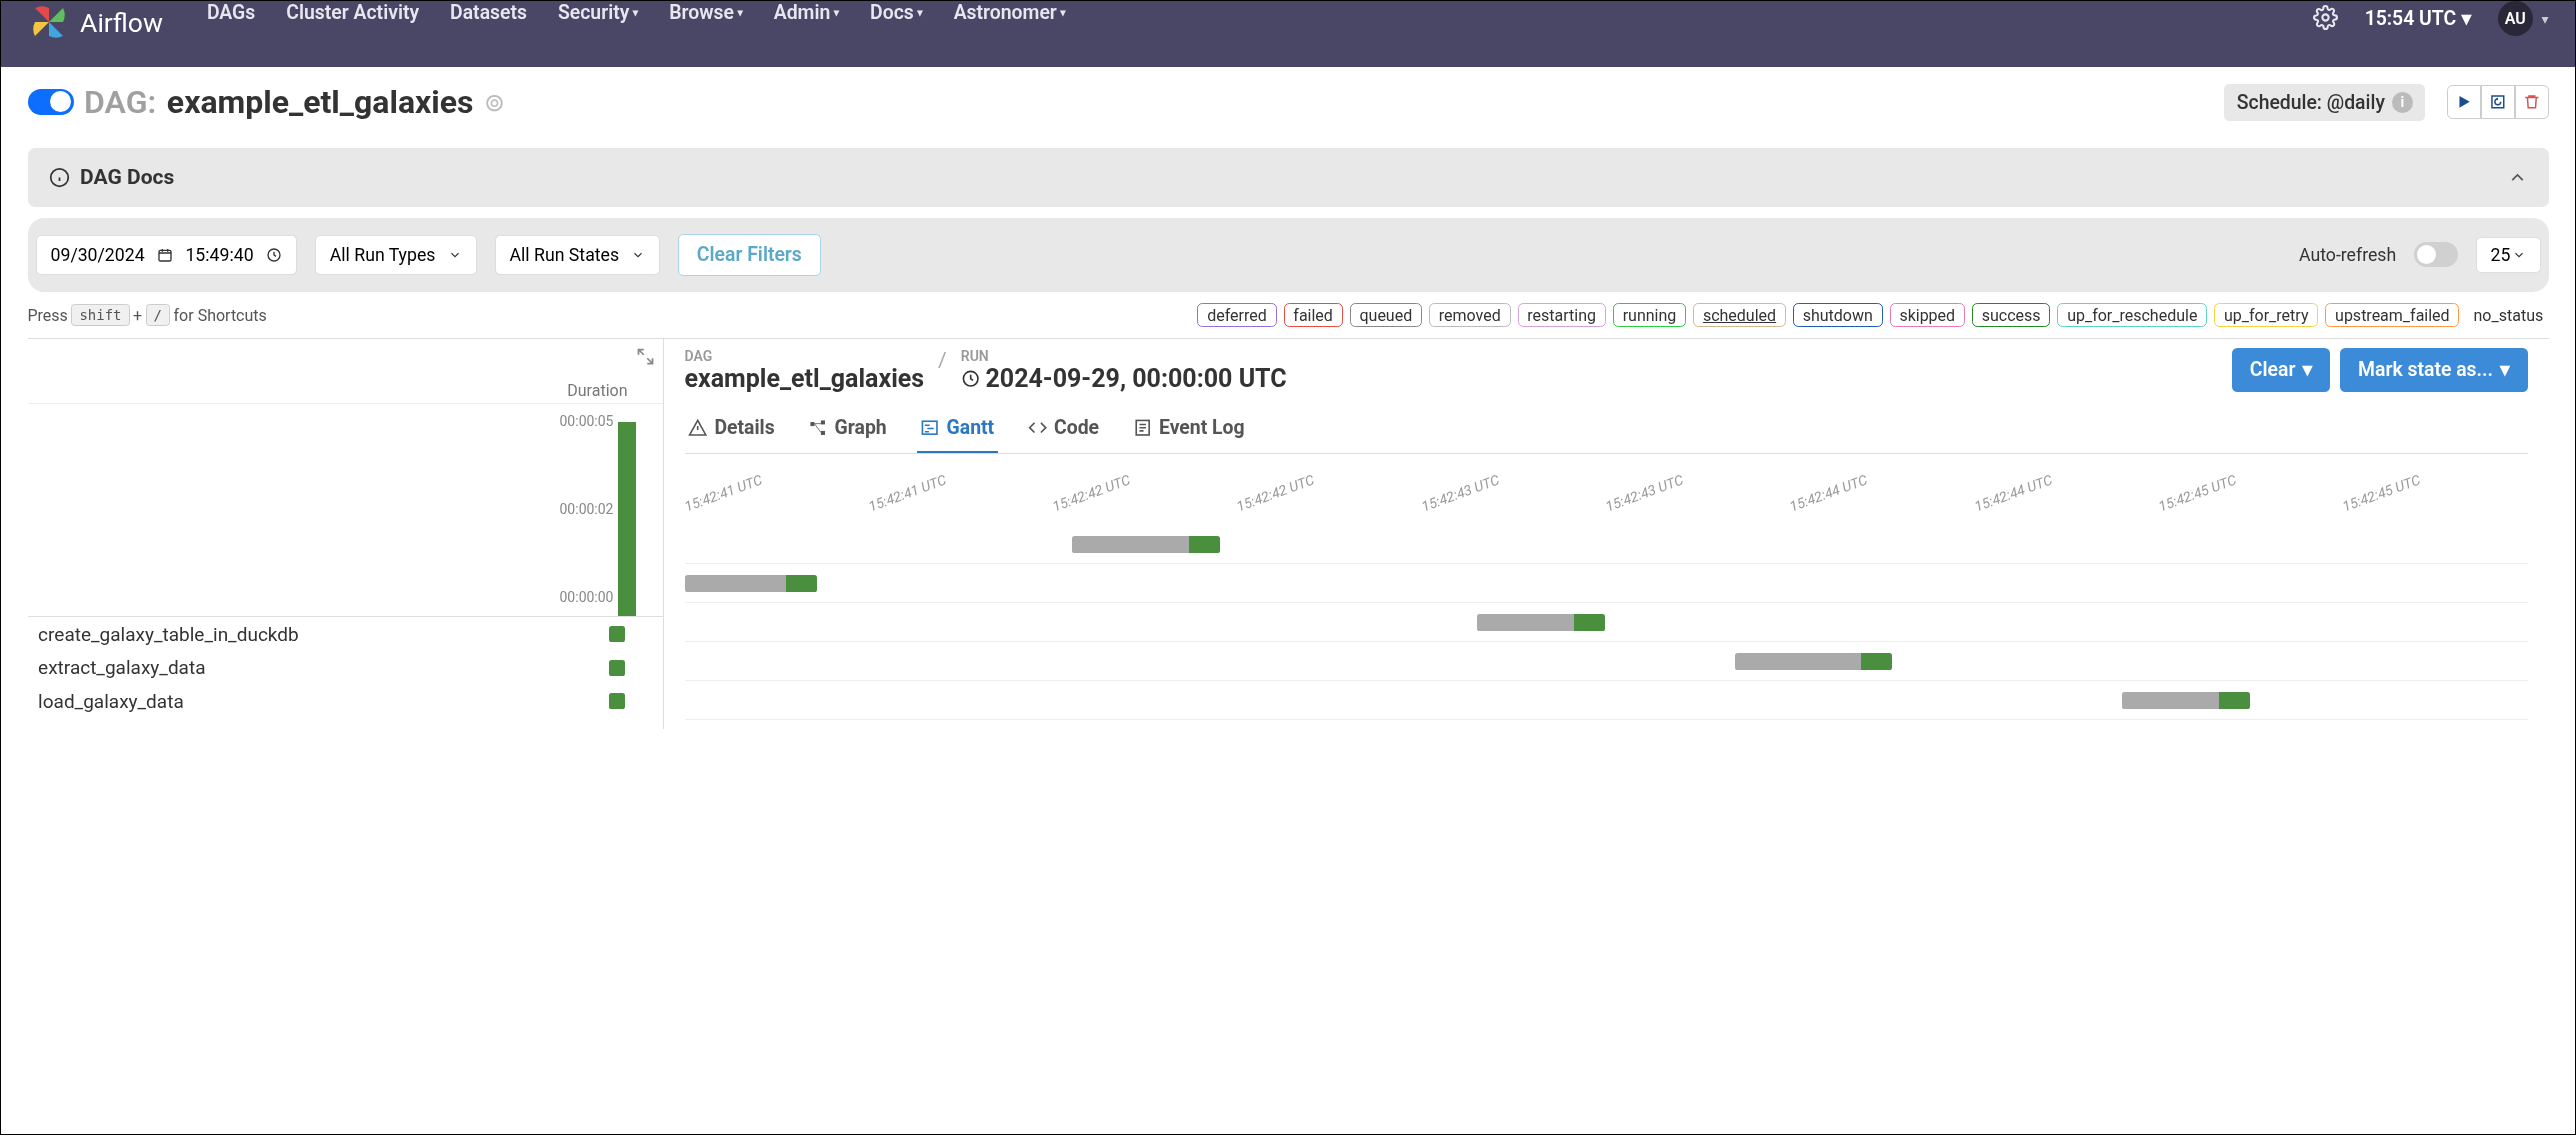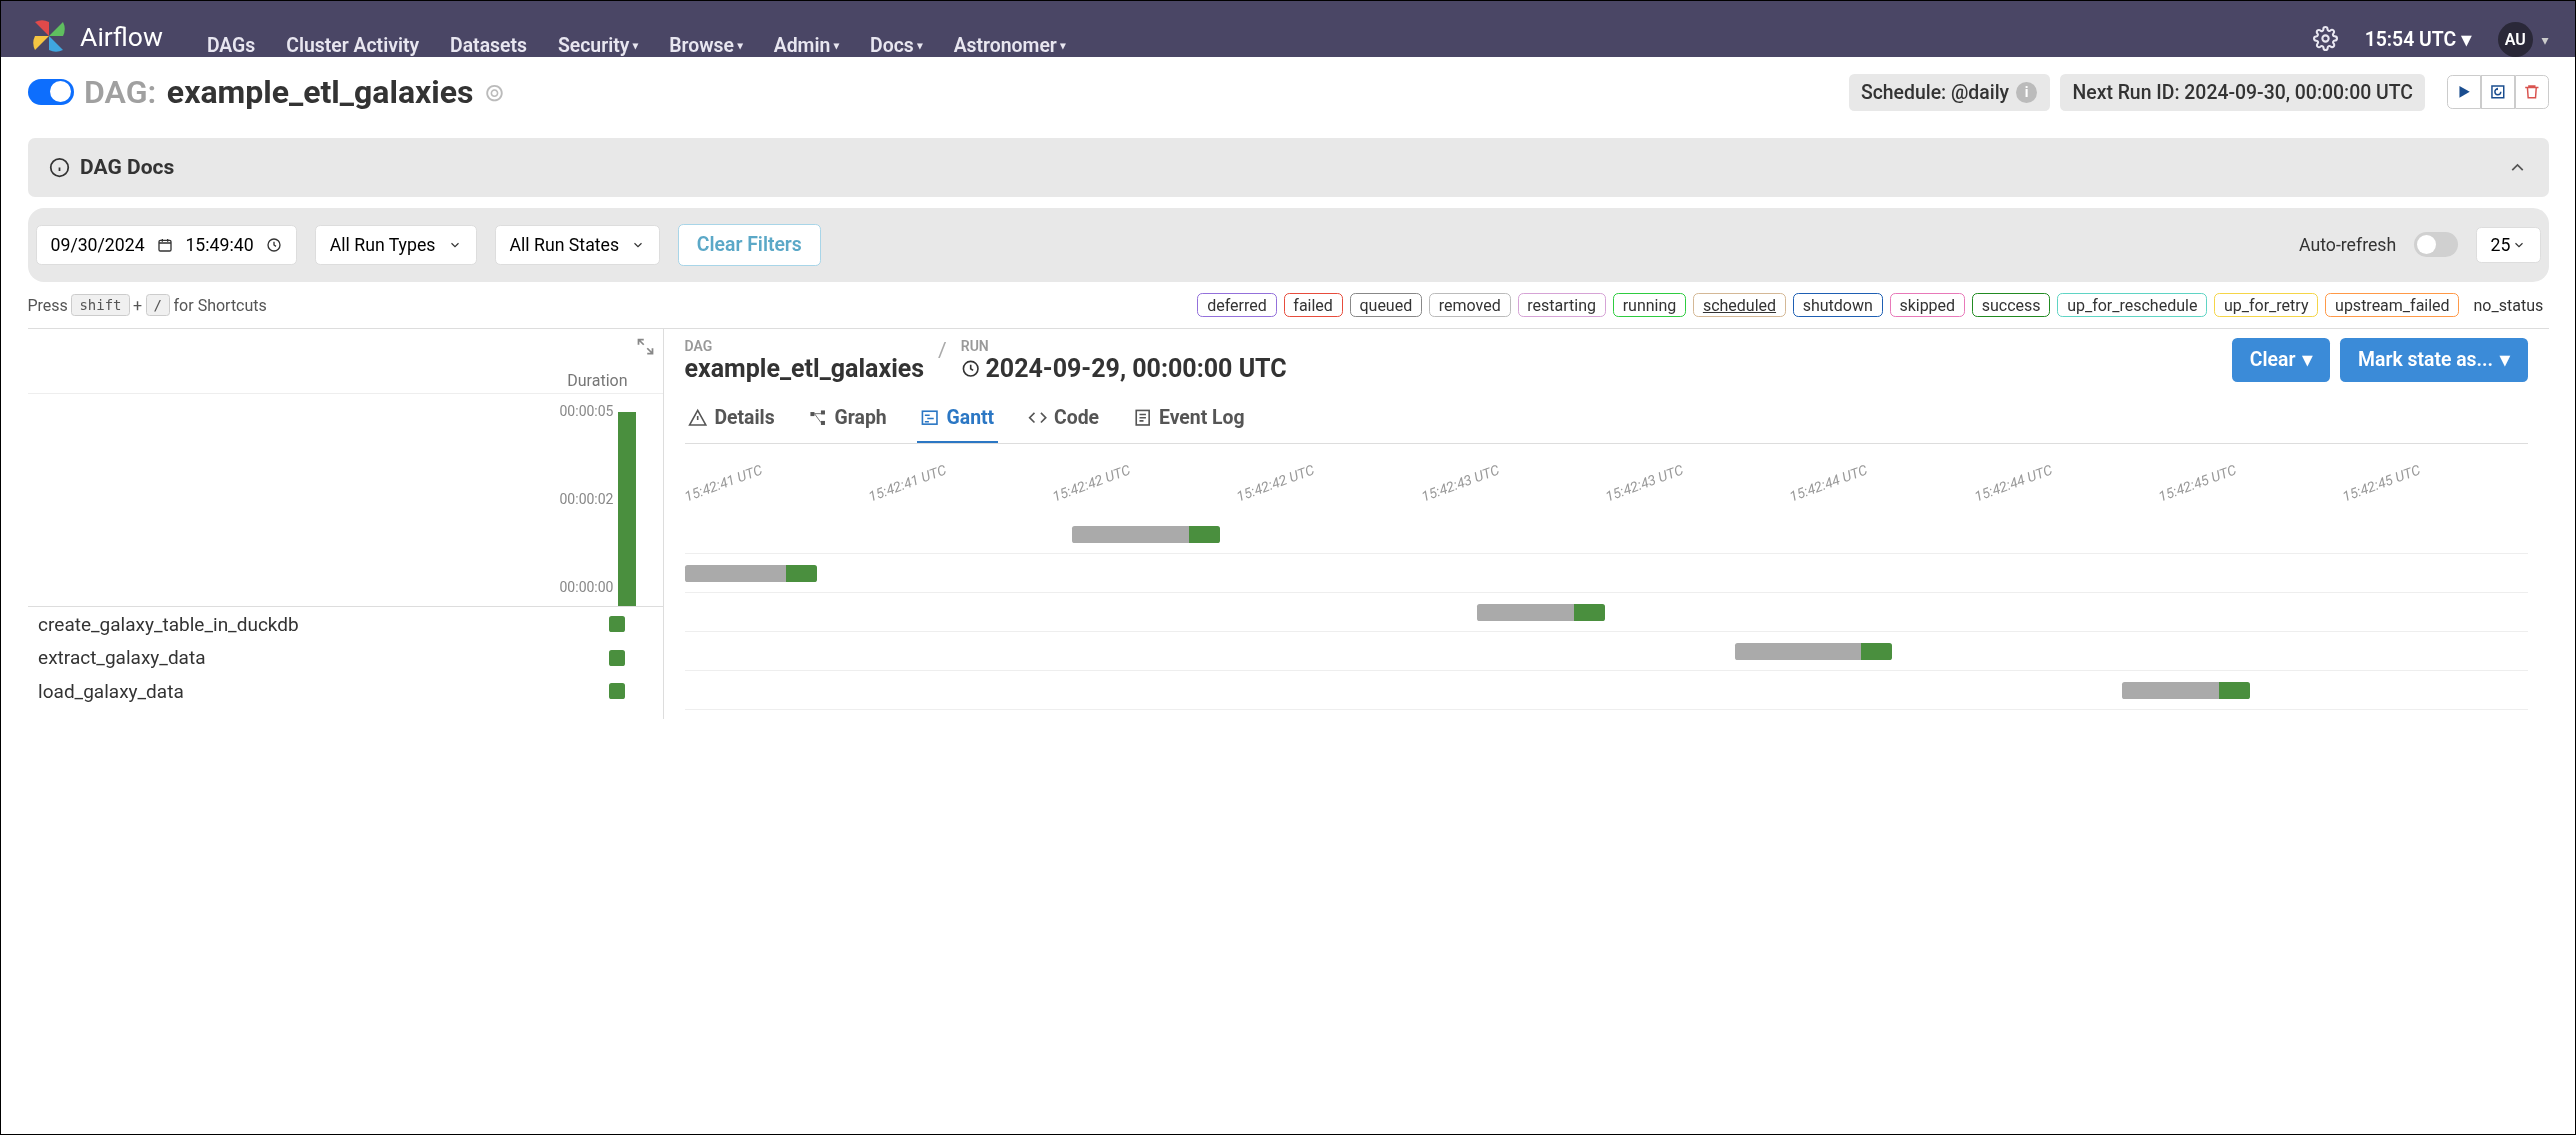--- a/index.html
+++ b/index.html
@@ -1,17 +1,17 @@
 <!DOCTYPE html>
 <html style="font-size:14px"><head>
 <meta charset="utf-8">
 <style>
 *{box-sizing:border-box;margin:0;padding:0;font-family:-apple-system,BlinkMacSystemFont,"Segoe UI",Roboto,sans-serif}
 body{background:#fff;border:1.8px solid #000;width:2576px;height:1135px;overflow:hidden;transform-origin:top left}
-.navbar{background:#4a4665;height:56px;display:flex;align-items:flex-end;padding:0 26.5px;color:#fff}
+.navbar{background:#4a4665;height:66px;display:flex;align-items:flex-start;padding:0 26.5px;color:#fff}
 .logo{display:flex;align-items:center;gap:10.6px;margin-right:44px;cursor:pointer}
 .logo svg{width:42px;height:42px}
 .logo-text{font-size:26.5px;font-weight:400;color:#fff}
 .nav-items{display:flex;gap:31px;flex:1}
 .nav-item{color:#e8e6f0;font-size:19.4px;font-weight:600;cursor:pointer;display:flex;align-items:center;gap:3.5px}
 .nav-item .caret{font-size:10.6px}
 .nav-right{display:flex;align-items:center;gap:26.5px}
 .gear-btn{color:#e8e6f0;cursor:pointer}
 .gear-btn svg{width:25px;height:25px}
 .time-display{color:#fff;font-size:19.4px;font-weight:600;display:flex;align-items:center;gap:5.3px;cursor:pointer}
@@ -144,21 +144,20 @@
 <div class="dag-header">
   <div class="toggle"></div>
   <span class="dag-label">DAG:</span>
   <span class="dag-name">example_etl_galaxies</span>
   <span style="color:#bbb;font-size:25px">⊚</span>
   <span class="spacer"></span>
   <span class="info-chip">
     <span>Schedule: @daily</span>
     <span class="info-icon">i</span>
   </span>
-  <span class="info-chip">Next Run ID: 2024-09-30, 00:00:00 UTC</span>
   <div class="action-group">
     <span class="icon-btn">
       <svg viewBox="0 0 24 24" fill="#1a4d8f">
           <path d="M6 4l14 8-14 8z"></path>
         </svg>
     </span>
     <span class="icon-btn">
       <svg viewBox="0 0 24 24" fill="#1a4d8f">
           <path d="M4 4h16v16H4z" fill="none" stroke="#1a4d8f" stroke-width="2"></path>
           <path d="M12 8a4 4 0 104 4" fill="none" stroke="#1a4d8f" stroke-width="2"></path>

